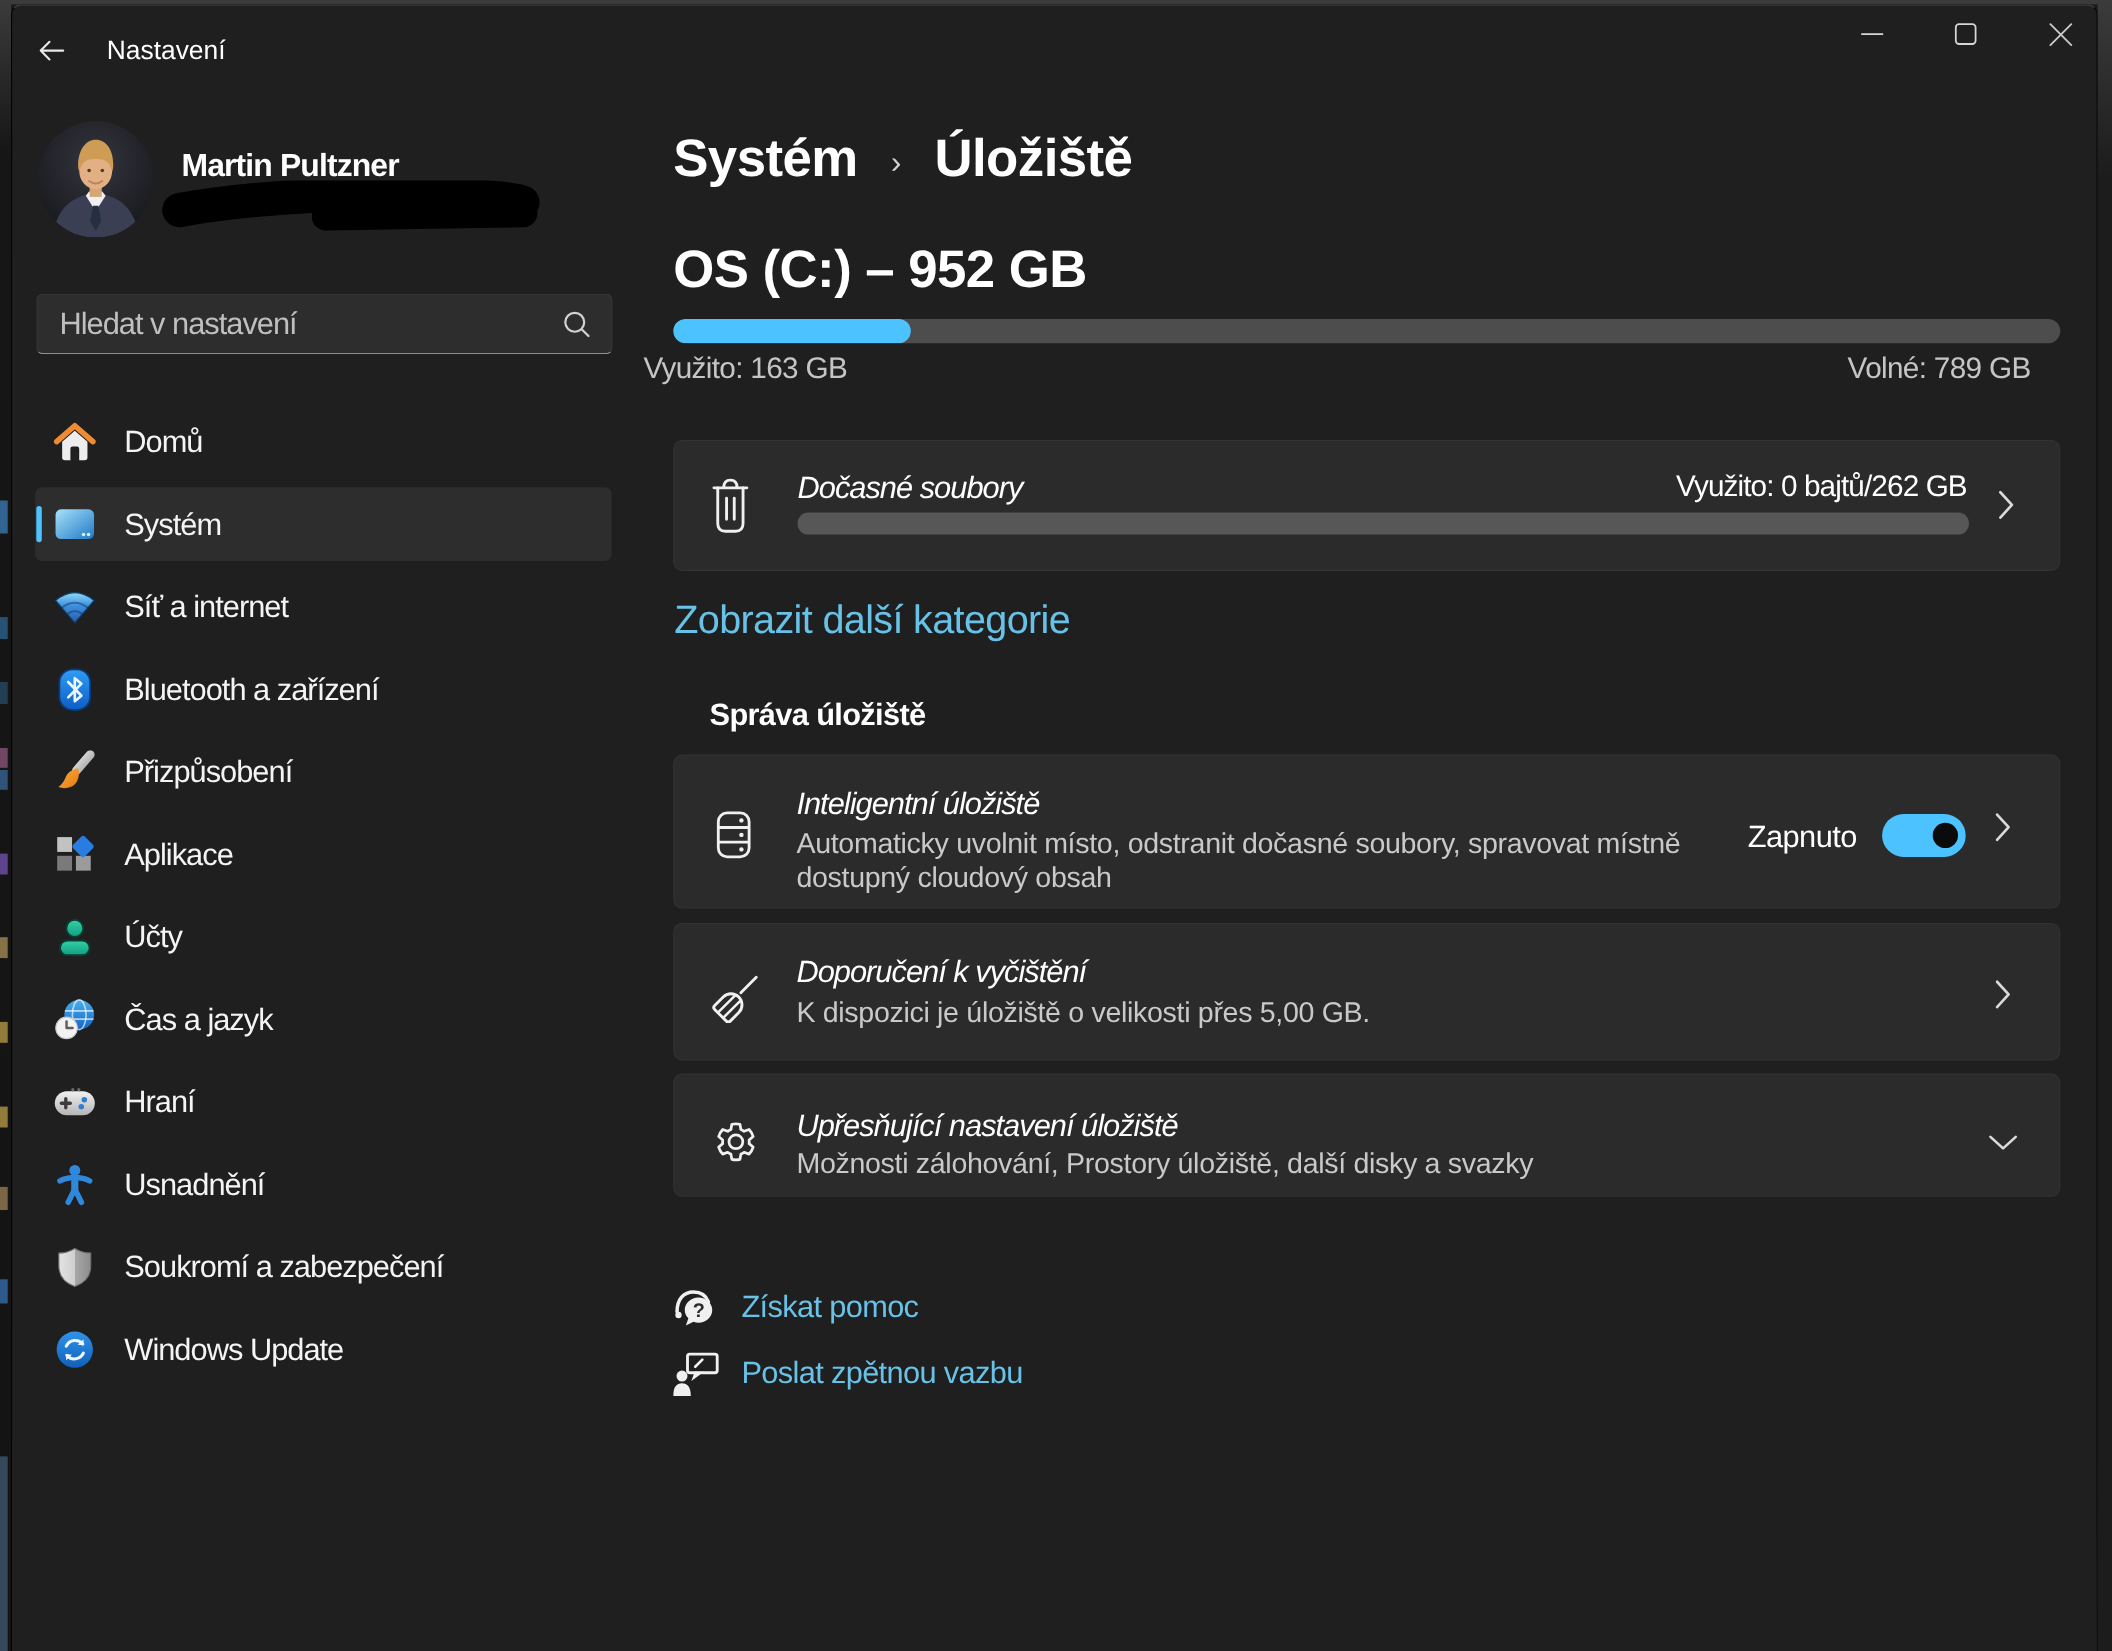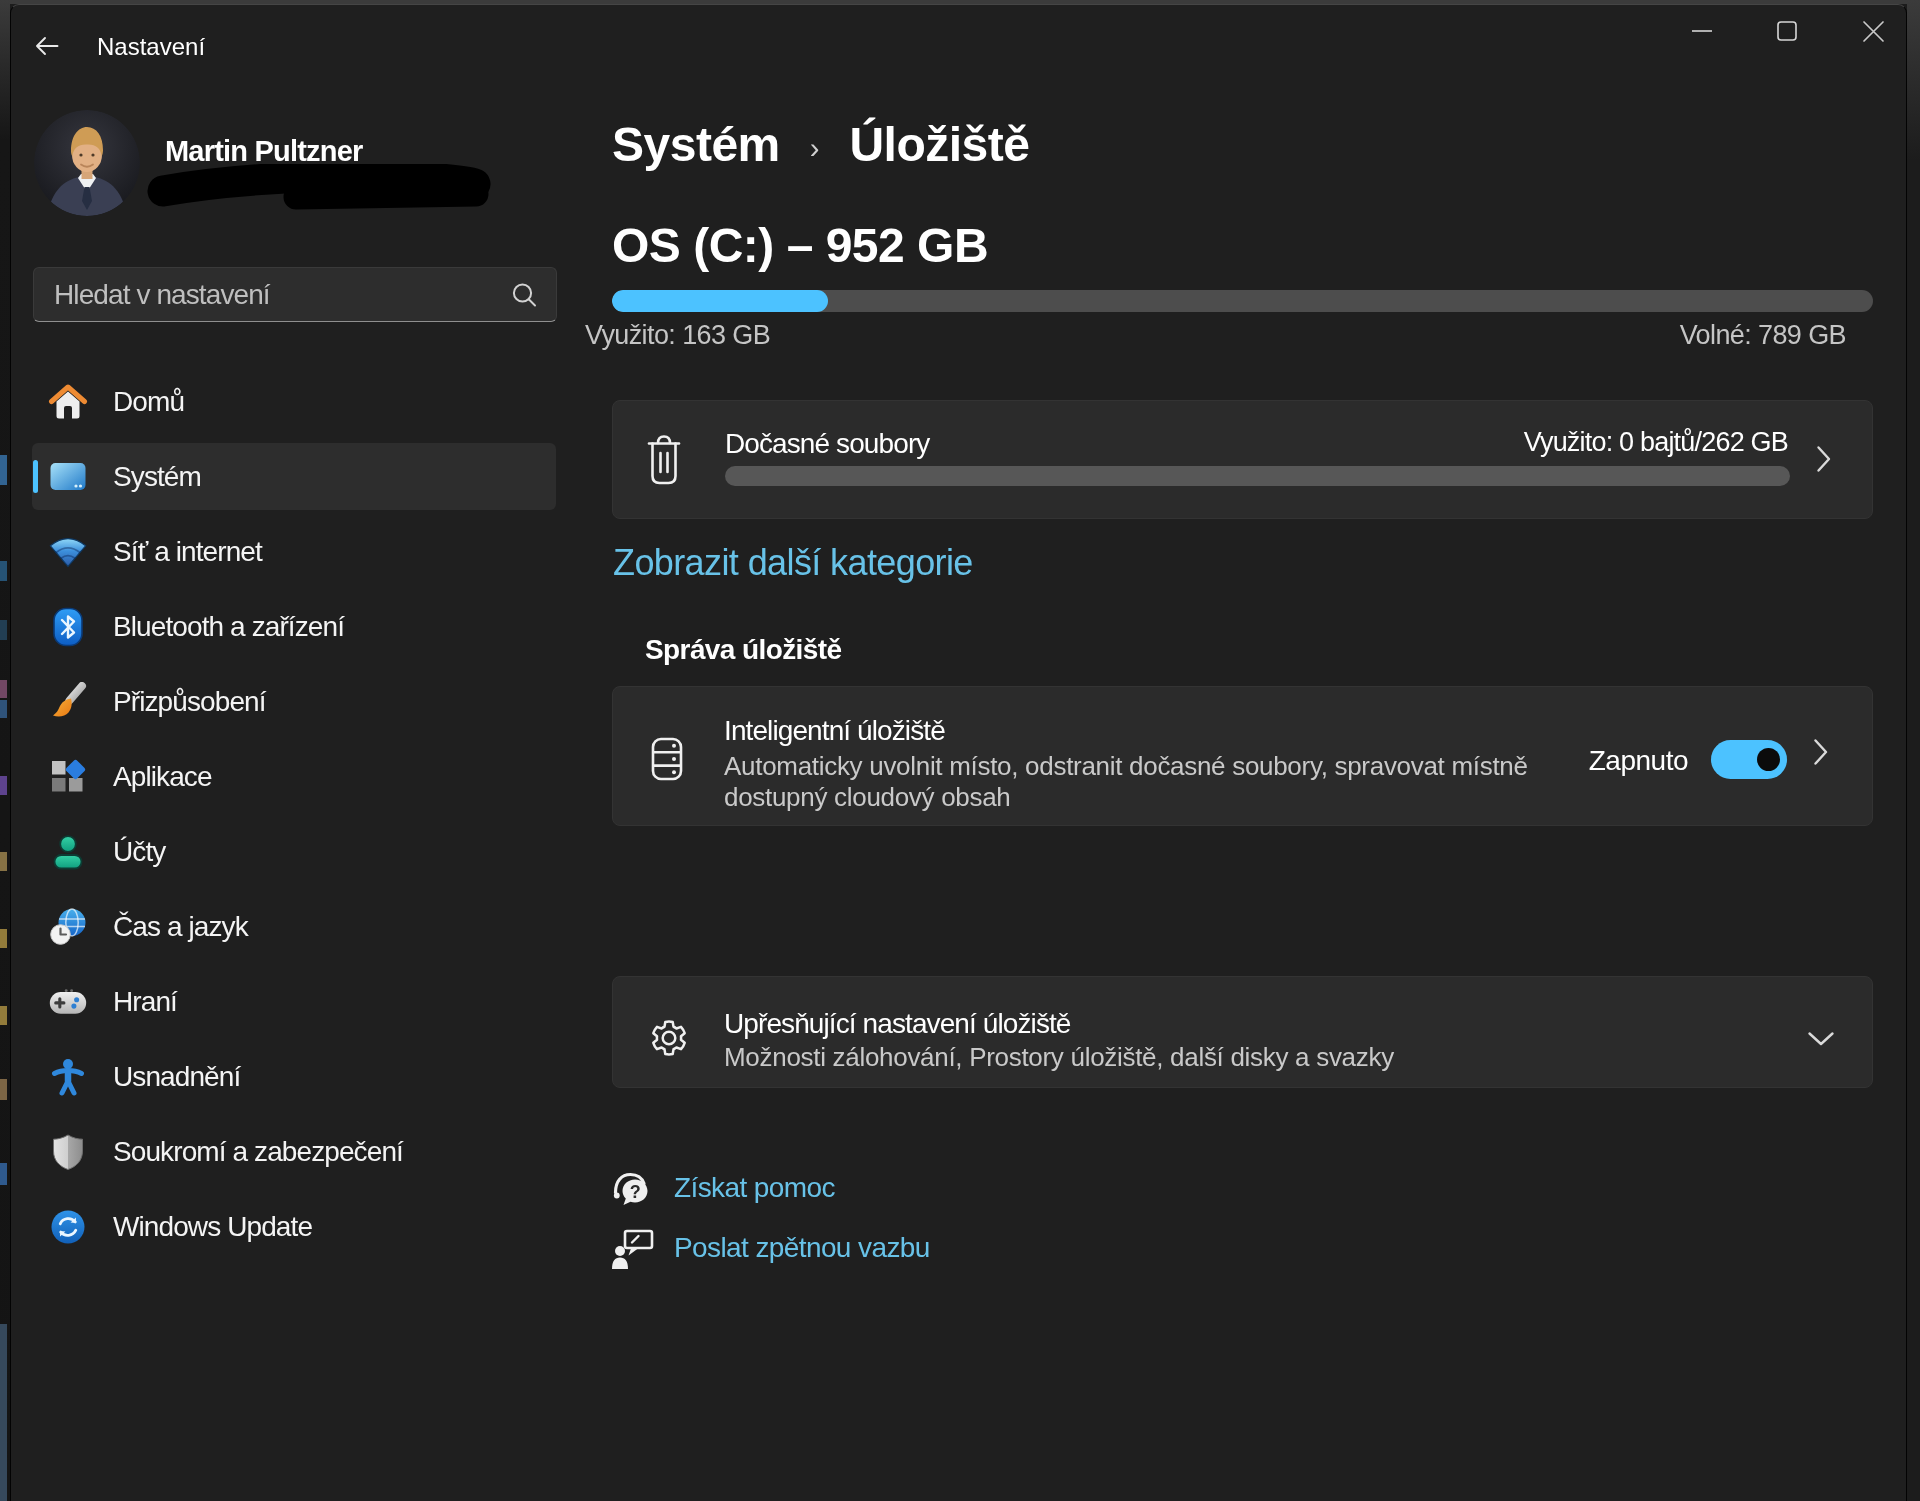--- a/index.html
+++ b/index.html
@@ -63,21 +63,21 @@
   #os-bar-labels { left:574px; top:315px; width:1261px; display:flex; justify-content:space-between; }
   #os-bar-labels div { font-size:27px; color:#c5c5c5; letter-spacing:-0.6px; }
 
   .card { position:absolute; left:601px; width:1261px; background:#2b2b2b;
     border:1px solid #333333; border-radius:8px; }
   #card-temp { top:395px; height:119px; }
   #card-sense { top:681px; height:140px; }
   #card-clean { top:834px; height:125px; }
   #card-adv { top:971px; height:112px; }
 
-  .card-title { position:absolute; font-size:28px; color:#ffffff; letter-spacing:-0.9px; line-height:34px; }
+  .card-title { position:absolute; font-size:28px; color:#ffffff; letter-spacing:-0.9px; line-height:34px;font-style:italic; }
   .card-desc  { position:absolute; font-size:26px; color:#c9c9c9; letter-spacing:-0.3px; line-height:31px; }
   .chev { position:absolute; }
 
   #temp-title { left:112px; top:26px; }
   #temp-usage { position:absolute; right:84px; top:26px; font-size:27px; color:#ffffff; letter-spacing:-0.8px; }
   #temp-bar { position:absolute; left:112px; top:65px; width:1065px; height:20px; background:#575757; border-radius:10px; }
   #temp-icon { position:absolute; left:34px; top:33px; }
 
   #sense-icon { position:absolute; left:38px; top:50px; }
   #sense-title { left:111px; top:27px; }
@@ -425,20 +425,34 @@
     <div id="sense-desc" class="card-desc">Automaticky uvolnit místo, odstranit dočasné soubory, spravovat místně dostupný cloudový obsah</div>
     <div id="sense-toggle-label">Zapnuto</div>
     <div id="toggle">
       <div class="knob"></div>
     </div>
     <svg class="chev" style="right:43px;top:51px" width="16" height="28" viewBox="0 0 16 28">
       <path d="M2.5 2.5 L13 14 L2.5 25.5" fill="none" stroke="#dadada" stroke-width="2.4" stroke-linecap="round" stroke-linejoin="round"></path>
     </svg>
   </div>
 
+  <div id="card-clean" class="card">
+    <svg id="clean-icon" width="46" height="46" viewBox="0 0 46 46">
+      <path d="M27.5 18.5 L41.5 4.5" stroke="#f0f0f0" stroke-width="2.6" stroke-linecap="round" fill="none"></path>
+      <g transform="translate(17.5,30.5) rotate(45)">
+        <path d="M-10 -1.5 A10 10 0 0 1 10 -1.5 L10 9.5 Q10 12 7.5 12 L-7.5 12 Q-10 12 -10 9.5 Z" fill="none" stroke="#f0f0f0" stroke-width="2.6" stroke-linejoin="round"></path>
+        <path d="M-3.4 -10.3 V12 M3.4 -10.3 V12" stroke="#f0f0f0" stroke-width="2.3"></path>
+      </g>
+    </svg>
+    <div id="clean-title" class="card-title">Doporučení k vyčištění</div>
+    <div id="clean-desc" class="card-desc">K dispozici je úložiště o velikosti přes 5,00 GB.</div>
+    <svg class="chev" style="right:43px;top:50px" width="16" height="28" viewBox="0 0 16 28">
+      <path d="M2.5 2.5 L13 14 L2.5 25.5" fill="none" stroke="#dadada" stroke-width="2.4" stroke-linecap="round" stroke-linejoin="round"></path>
+    </svg>
+  </div>
 
   <div id="card-adv" class="card">
     <svg id="adv-icon" width="40" height="40" viewBox="0 0 40 40">
       <path d="M16.31 4.02 A16.4 16.4 0 0 1 23.69 4.02 L24.53 8.78 A12.1 12.1 0 0 1 27.45 10.47 L31.99 8.82 A16.4 16.4 0 0 1 35.68 15.21 L31.98 18.32 A12.1 12.1 0 0 1 31.98 21.68 L35.68 24.79 A16.4 16.4 0 0 1 31.99 31.18 L27.45 29.53 A12.1 12.1 0 0 1 24.53 31.22 L23.69 35.98 A16.4 16.4 0 0 1 16.31 35.98 L15.47 31.22 A12.1 12.1 0 0 1 12.55 29.53 L8.01 31.18 A16.4 16.4 0 0 1 4.32 24.79 L8.02 21.68 A12.1 12.1 0 0 1 8.02 18.32 L4.32 15.21 A16.4 16.4 0 0 1 8.01 8.82 L12.55 10.47 A12.1 12.1 0 0 1 15.47 8.78 Z" fill="none" stroke="#f0f0f0" stroke-width="2.5" stroke-linejoin="round"></path>
       <circle cx="20" cy="20" r="6.3" fill="none" stroke="#f0f0f0" stroke-width="2.5"></circle>
     </svg>
     <div id="adv-title" class="card-title">Upřesňující nastavení úložiště</div>
     <div id="adv-desc" class="card-desc">Možnosti zálohování, Prostory úložiště, další disky a svazky</div>
     <svg class="chev" style="right:37px;top:54px" width="28" height="16" viewBox="0 0 28 16">
       <path d="M2.5 2.5 L14 13 L25.5 2.5" fill="none" stroke="#dadada" stroke-width="2.4" stroke-linecap="round" stroke-linejoin="round"></path>

